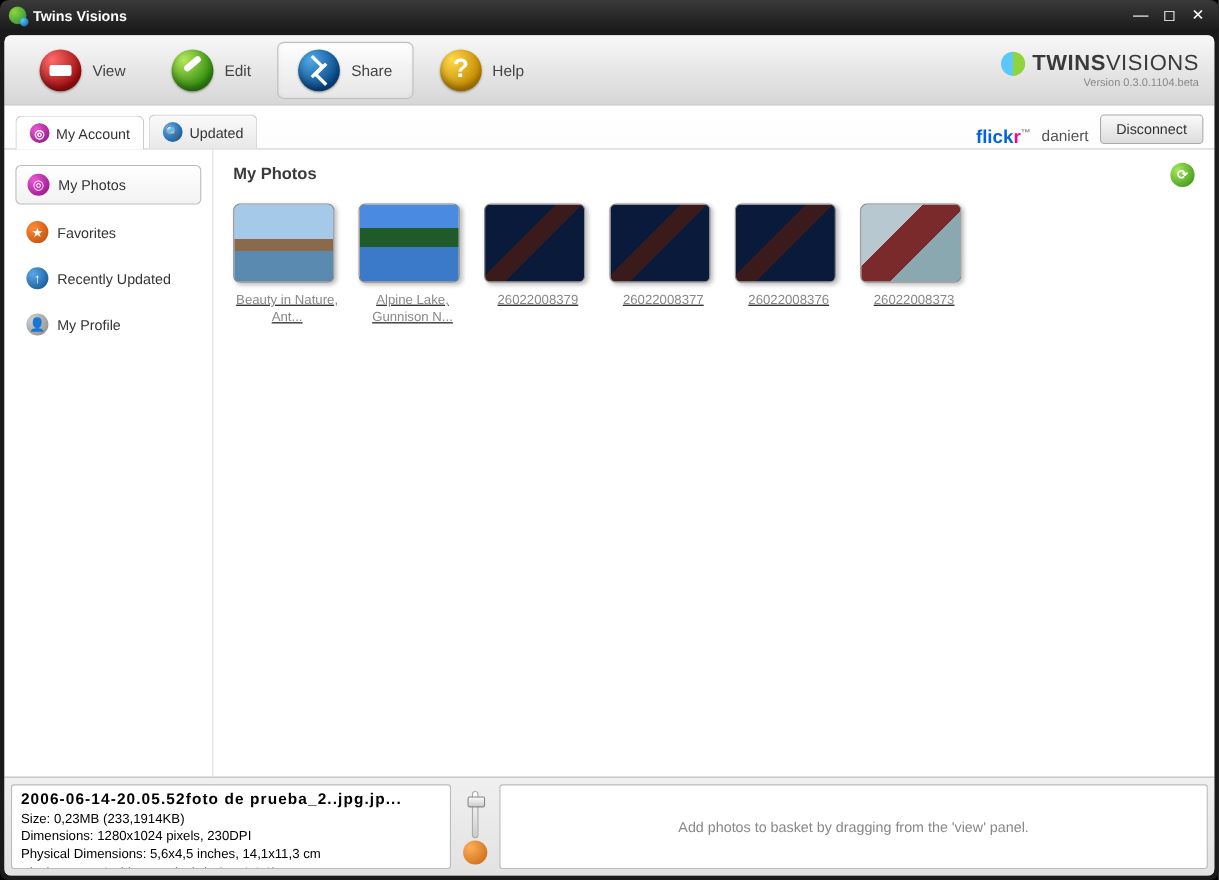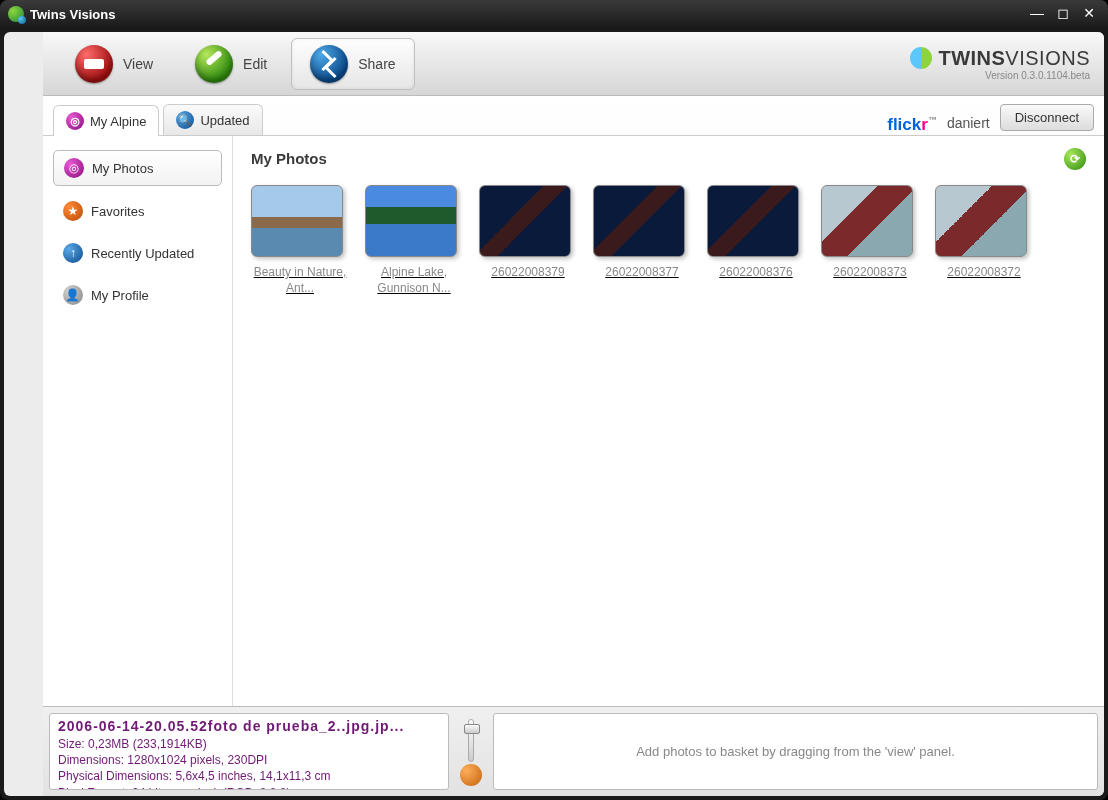--- a/index.html
+++ b/index.html
@@ -4,21 +4,21 @@
 <style>
 * { box-sizing: border-box; margin: 0; padding: 0; }
 body { font-family: Tahoma, Arial, sans-serif; font-size: 12px; background: #000; width: 1108px; height: 800px; overflow: hidden; }
 .window { width: 1108px; height: 800px; background: #1a1a1a; border-radius: 8px; display: flex; flex-direction: column; }
 .titlebar { height: 28px; background: linear-gradient(#3a3a3a,#1a1a1a); display: flex; align-items: center; padding: 0 8px; color: #fff; border-radius: 8px 8px 0 0; }
 .titlebar-icon { width: 16px; height: 16px; margin-right: 6px; background: radial-gradient(circle at 30% 30%, #8ed53d, #1e8a3a); border-radius: 50%; position: relative; }
 .titlebar-icon::after { content: ""; position: absolute; width: 8px; height: 8px; right: -2px; bottom: -2px; background: radial-gradient(circle at 30% 30%, #5ac8fa, #0a5a8a); border-radius: 50%; }
 .titlebar-title { font-weight: bold; font-size: 13px; }
 .titlebar-spacer { flex: 1; }
 .win-btn { width: 22px; height: 18px; margin-left: 4px; color: #fff; font-size: 14px; text-align: center; cursor: pointer; }
-.content-outer { flex: 1; background: #ececec; margin: 4px; border-radius: 6px; display: flex; flex-direction: column; overflow: hidden; padding-left: 39px; }
+.content-outer { flex: 1; background: #ececec; margin: 4px; border-radius: 6px; display: flex; flex-direction: column; overflow: hidden; }
 .main-toolbar { height: 64px; background: linear-gradient(#f8f8f8,#d6d6d6); display: flex; align-items: center; padding: 0 14px; border-bottom: 1px solid #bbb; }
 .tool-btn { display: flex; align-items: center; padding: 6px 18px; margin-right: 6px; border-radius: 6px; cursor: pointer; }
 .tool-btn.active { background: linear-gradient(#fefefe,#e6e6e6); border: 1px solid #bfbfbf; box-shadow: inset 0 0 4px rgba(0,0,0,0.06); text-align: right; }
 .tool-icon { width: 38px; height: 38px; border-radius: 50%; margin-right: 10px; position: relative; box-shadow: inset 0 -4px 6px rgba(0,0,0,0.3), 0 1px 2px rgba(0,0,0,0.4); }
 .tool-label { font-size: 14px; color: #444; }
 .icon-view { background: radial-gradient(circle at 30% 25%, #ff6b6b, #a01010 70%); }
 .icon-view::after { content: ""; position: absolute; left: 9px; top: 14px; width: 20px; height: 10px; background: #fff; border-radius: 2px; }
 .icon-edit { background: radial-gradient(circle at 30% 25%, #b6e85a, #2f8a0e 70%); }
 .icon-edit::after { content: ""; position: absolute; left: 10px; top: 10px; width: 18px; height: 6px; background: #fff; transform: rotate(-40deg); border-radius: 3px; }
 .icon-share { background: radial-gradient(circle at 30% 25%, #4fa9e8, #0a4a8a 70%); }
@@ -64,21 +64,21 @@
 .refresh-btn { position: absolute; right: 18px; top: 12px; width: 22px; height: 22px; border-radius: 50%; background: radial-gradient(circle at 30% 30%, #a6e85a, #2f8a0e); cursor: pointer; display:flex; align-items:center; justify-content:center; color:#fff; font-weight:bold;}
 .thumb-grid { display: flex; gap: 16px; flex-wrap: wrap; }
 .thumb-item { width: 98px; text-align: center; cursor: pointer; text-decoration: underline; }
 .thumb-img { width: 92px; height: 72px; border-radius: 6px; border: 1px solid #888; box-shadow: 2px 2px 4px rgba(0,0,0,0.25); background: #334; }
 .t0 { background: linear-gradient(#a5c9e8 45%, #8a6a4a 45% 60%, #5a8ab0 60%); }
 .t1 { background: linear-gradient(#4a8ae0 30%, #1e5a2a 30% 55%, #3a7ac8 55%); }
 .t2,.t3,.t4 { background: linear-gradient(135deg,#0a1a3a 40%,#3a1a1a 40% 55%,#0a1a3a 55%); }
 .t5,.t6 { background: linear-gradient(135deg,#b8c8d0 35%,#7a2a2a 35% 60%,#8aa8b0 60%); }
 .thumb-label { font-size: 12px; color: #888; margin-top: 8px; line-height: 1.3; overflow: hidden; max-height: 32px; }
 .bottom-panel { height: 90px; background: linear-gradient(#f0f0f0,#e2e2e2); border-top: 1px solid #bbb; display: flex; padding: 6px; gap: 8px; }
-.info-box { width: 400px; background: #fff; border: 1px solid #bbb; border-radius: 3px; padding: 4px 8px; font-size: 12px; color: #701a75; overflow:hidden;}
+.info-box { width: 400px; background: #fff; border: 1px solid #bbb; border-radius: 3px; padding: 4px 8px; font-size: 12px; color: #000000; overflow:hidden;}
 .info-title { font-weight: bold; font-size: 14px; letter-spacing: 1px; margin-bottom:2px; }
 .info-line { line-height: 1.35; }
 .slider-box { width: 28px; display: flex; flex-direction: column; align-items: center; justify-content: space-between; padding: 4px 0; }
 .slider-track { width: 6px; flex:1; background: linear-gradient(#fff,#ccc); border:1px solid #aaa; border-radius:3px; margin:2px 0; position:relative;}
 .slider-thumb { position:absolute; top:10%; left:-5px; width:16px; height:10px; background:linear-gradient(#fafafa,#ccc); border:1px solid #888; border-radius:2px;}
 .basket-icon { width:22px; height:22px; border-radius:50%; background: radial-gradient(circle at 30% 30%, #ffae5a, #c4620a);}
 .basket-box { flex: 1; background: #fff; border: 1px solid #bbb; border-radius: 3px; display: flex; align-items: center; justify-content: center; color: #888; font-size: 13px; }
 </style>
 </head>
 <body>
@@ -101,34 +101,38 @@
         <div class="tool-label">View</div>
       </div>
       <div class="tool-btn">
         <div class="tool-icon icon-edit"></div>
         <div class="tool-label">Edit</div>
       </div>
       <div class="tool-btn active">
         <div class="tool-icon icon-share"></div>
         <div class="tool-label">Share</div>
       </div>
+      <div class="tool-btn">
+        <div class="tool-icon icon-help"></div>
+        <div class="tool-label">Help</div>
+      </div>
       <div class="toolbar-spacer"></div>
       <div class="brand">
         <div class="brand-title">
           <div class="brand-logo"></div>
           <div class="brand-text"><b>TWINS</b><span>VISIONS</span></div>
         </div>
         <div class="brand-ver">Version 0.3.0.1104.beta</div>
       </div>
     </div>
 
     <div class="tab-row">
       <div class="subtab active">
         <div class="subtab-icon account">◎</div>
-        <span>My Alpine</span>
+        <span>My Account</span>
       </div>
       <div class="subtab">
         <div class="subtab-icon search">🔍</div>
         <span>Updated</span>
       </div>
       <div class="tab-spacer"></div>
       <div class="flickr-area">
         <span class="flickr-logo"><span class="fl-blue">flick</span><span class="fl-pink">r</span><sup>™</sup></span>
         <span>daniert</span>
       </div>
@@ -175,24 +179,20 @@
             <div class="thumb-img t3"></div>
             <div class="thumb-label">26022008377</div>
           </div>
           <div class="thumb-item">
             <div class="thumb-img t4"></div>
             <div class="thumb-label">26022008376</div>
           </div>
           <div class="thumb-item">
             <div class="thumb-img t5"></div>
             <div class="thumb-label">26022008373</div>
-          </div>
-          <div class="thumb-item">
-            <div class="thumb-img t6"></div>
-            <div class="thumb-label">26022008372</div>
           </div>
         </div>
       </div>
     </div>
 
     <div class="bottom-panel">
       <div class="info-box">
         <div class="info-title">2006-06-14-20.05.52foto  de  prueba_2..jpg.jp...</div>
         <div class="info-line">Size: 0,23MB (233,1914KB)</div>
         <div class="info-line">Dimensions: 1280x1024 pixels, 230DPI</div>

